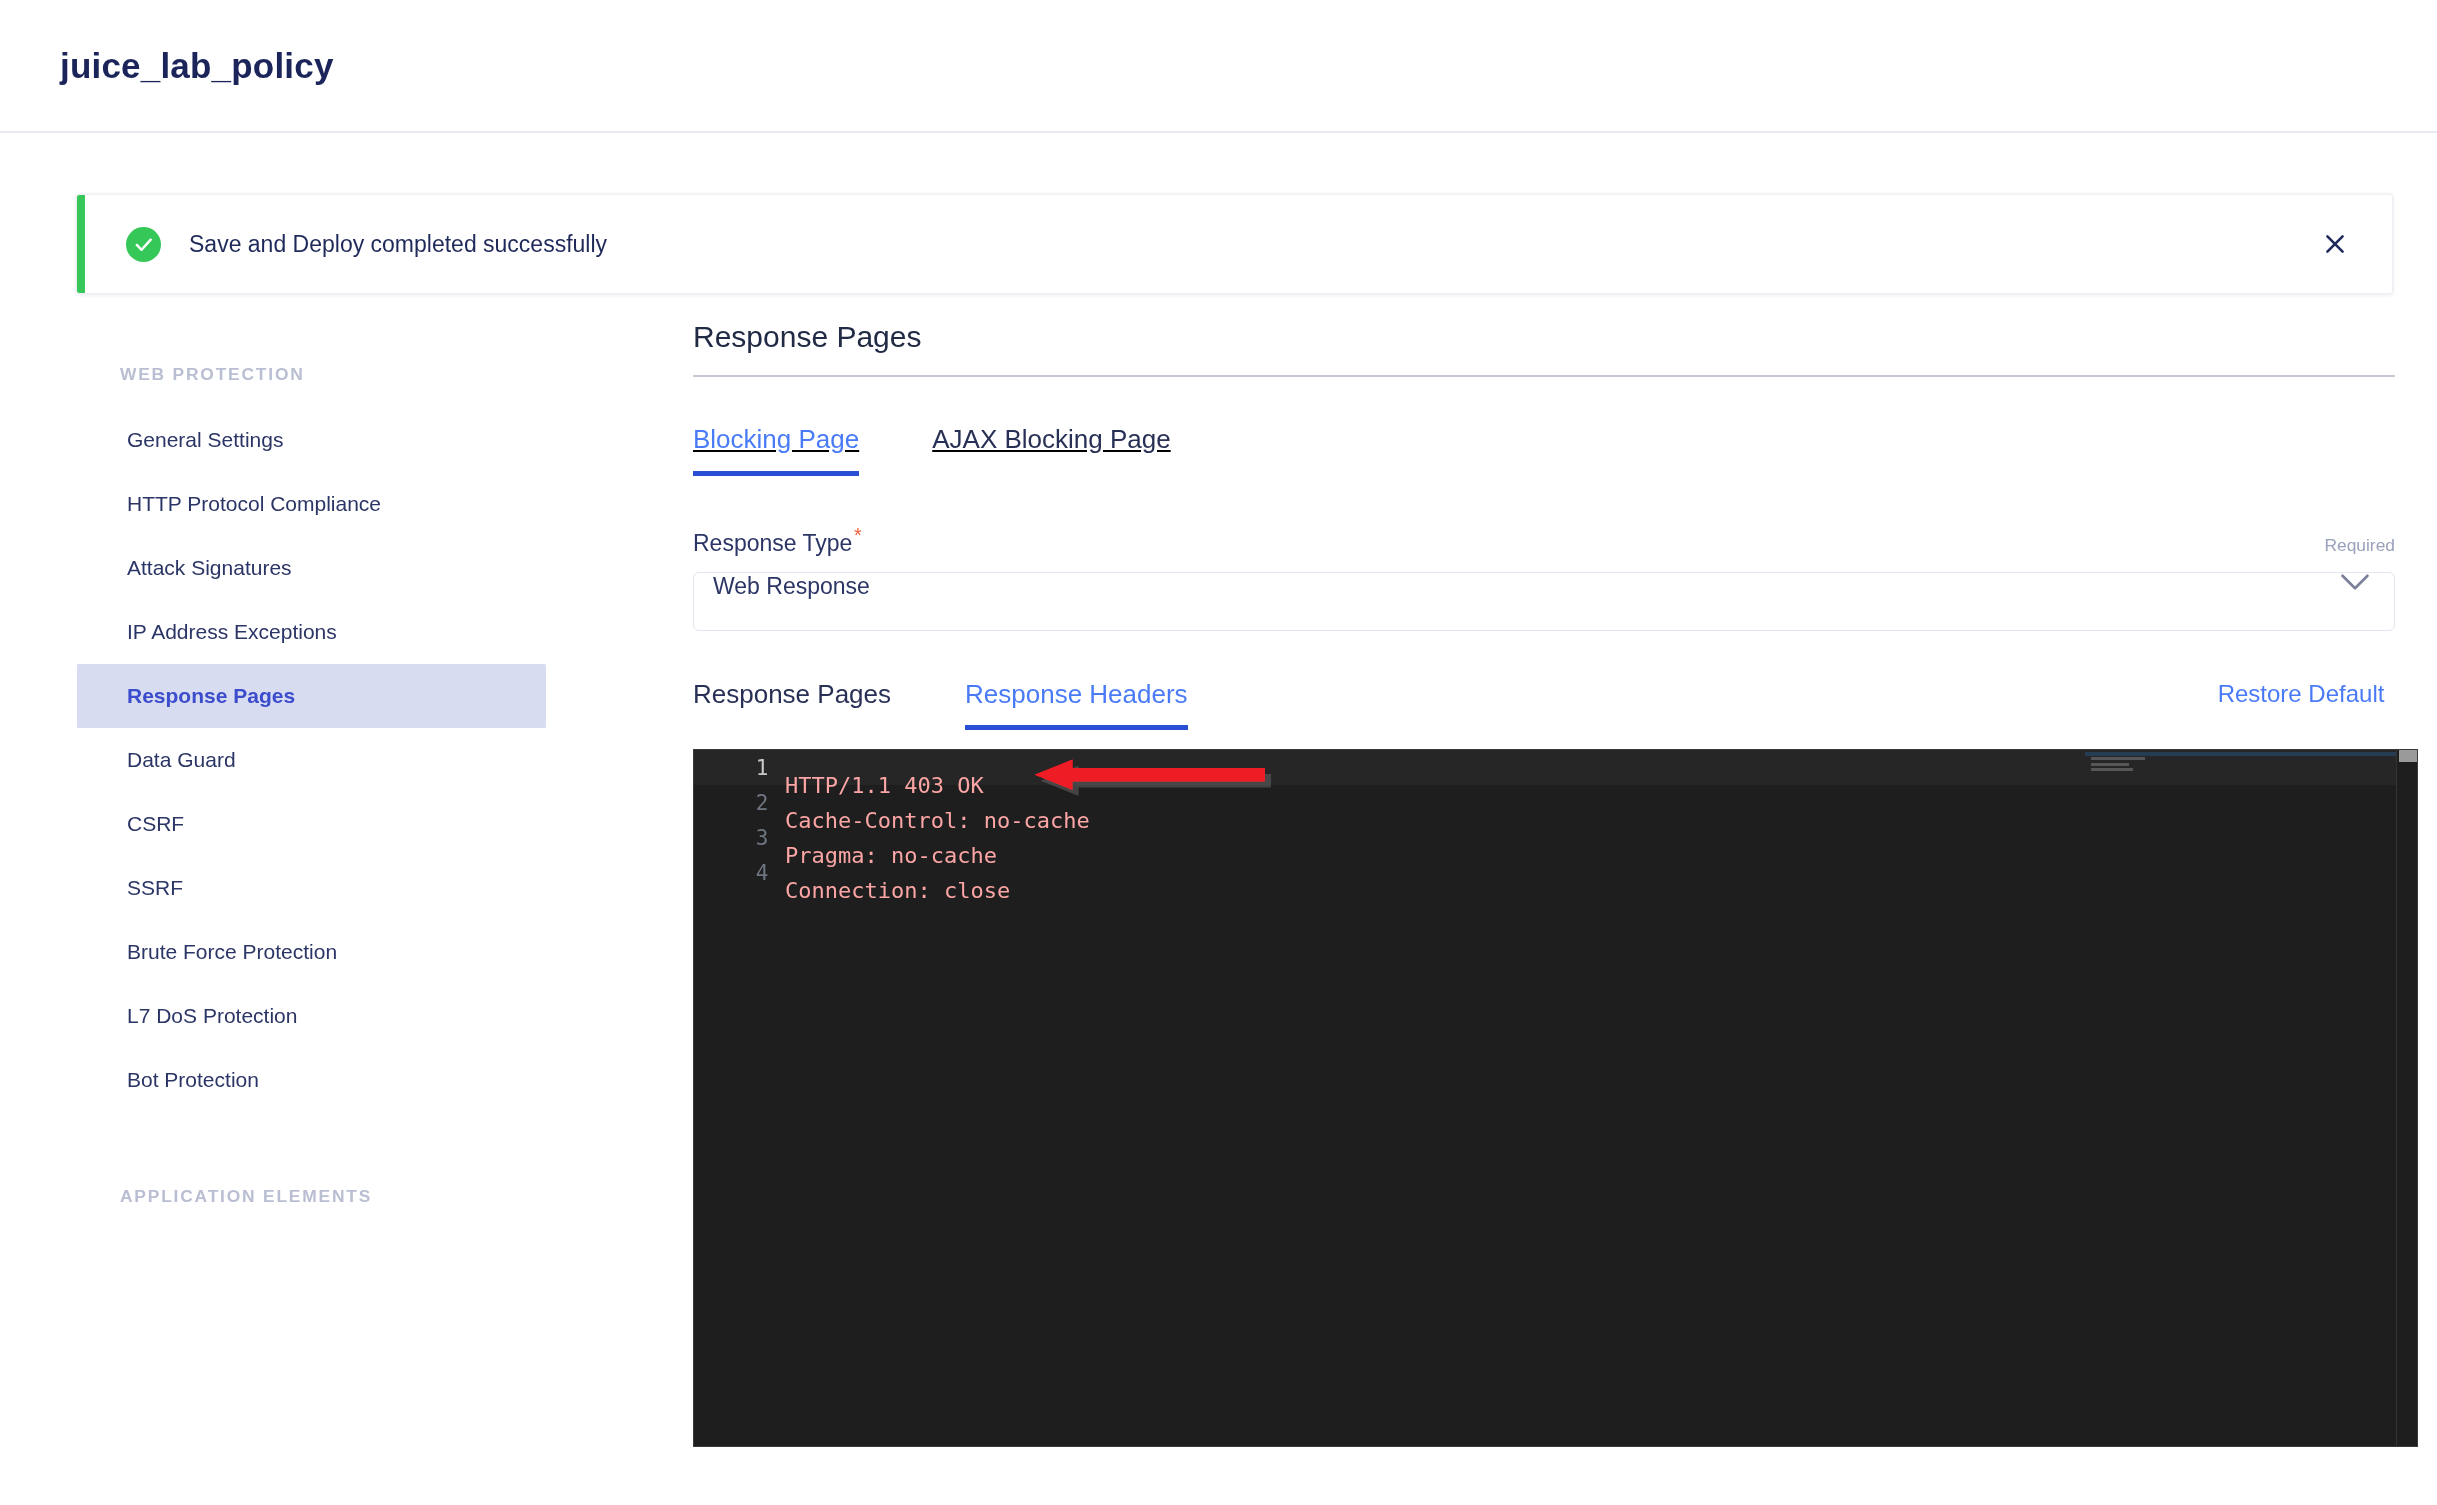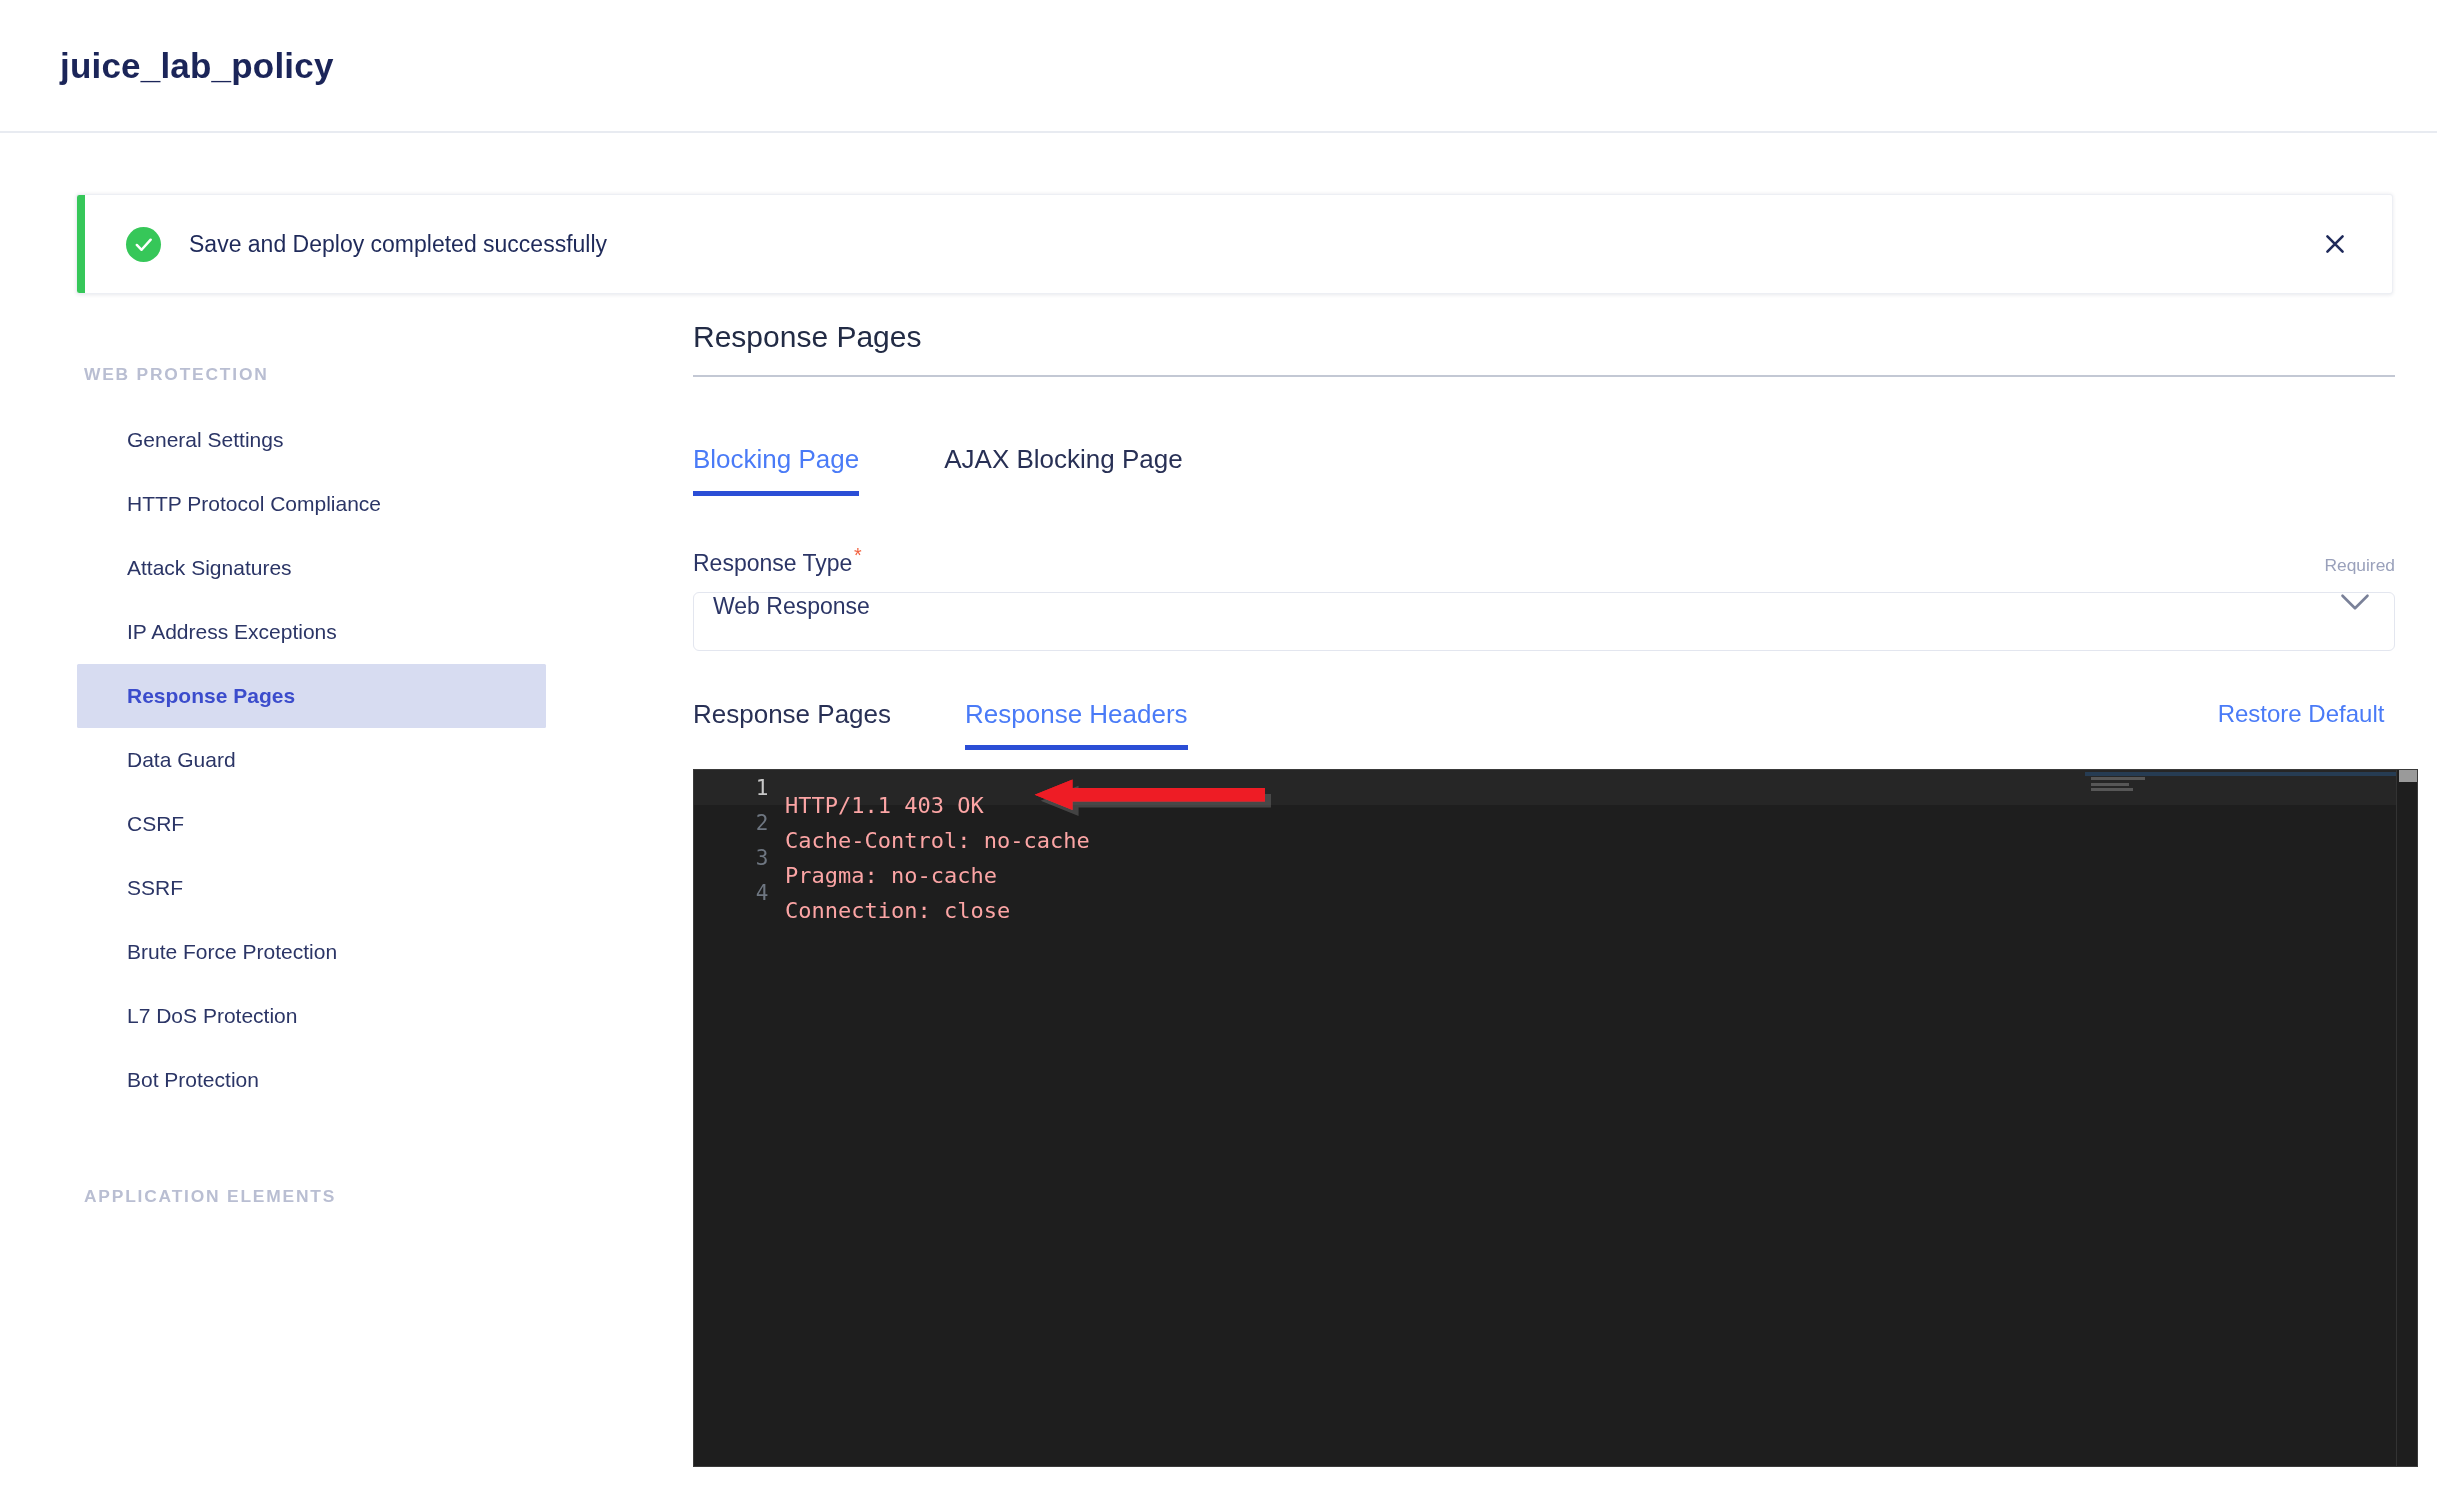--- a/index.html
+++ b/index.html
@@ -86,21 +86,21 @@
   .sidebar {
     width: 666px;
     flex: 0 0 666px;
     padding-top: 44px;
   }
   .nav-section-title {
     font-size: 17.4px;
     letter-spacing: 1.8px;
     font-weight: bold;
     color: #b9bed2;
-    padding-left: 84px;
+    padding-left: 120px;
     margin-bottom: 23px;
   }
   .nav-section-title.second { margin-top: 74px; }
   .nav-item {
     height: 64px;
     display: flex;
     align-items: center;
     padding-left: 127px;
     font-size: 21px;
     color: #2b3566;
@@ -129,22 +129,23 @@
   }
   .title-rule {
     height: 1.5px;
     background: #c3c8d4;
     width: 1702px;
   }
 
   
   .tabs {
     display: flex;
-    margin-top: 67px;
-    gap: 12px;
+    margin-top: 47px;
+    gap: 0px;
+    text-decoration: underline;
   }
   .tab {
     font-size: 26px;
     color: #283055;
     padding: 0 0 16.6px 0;
     margin-right: 73px;
     cursor: pointer;
     border-bottom: 5.3px solid transparent;
   }
   .tab.active {

